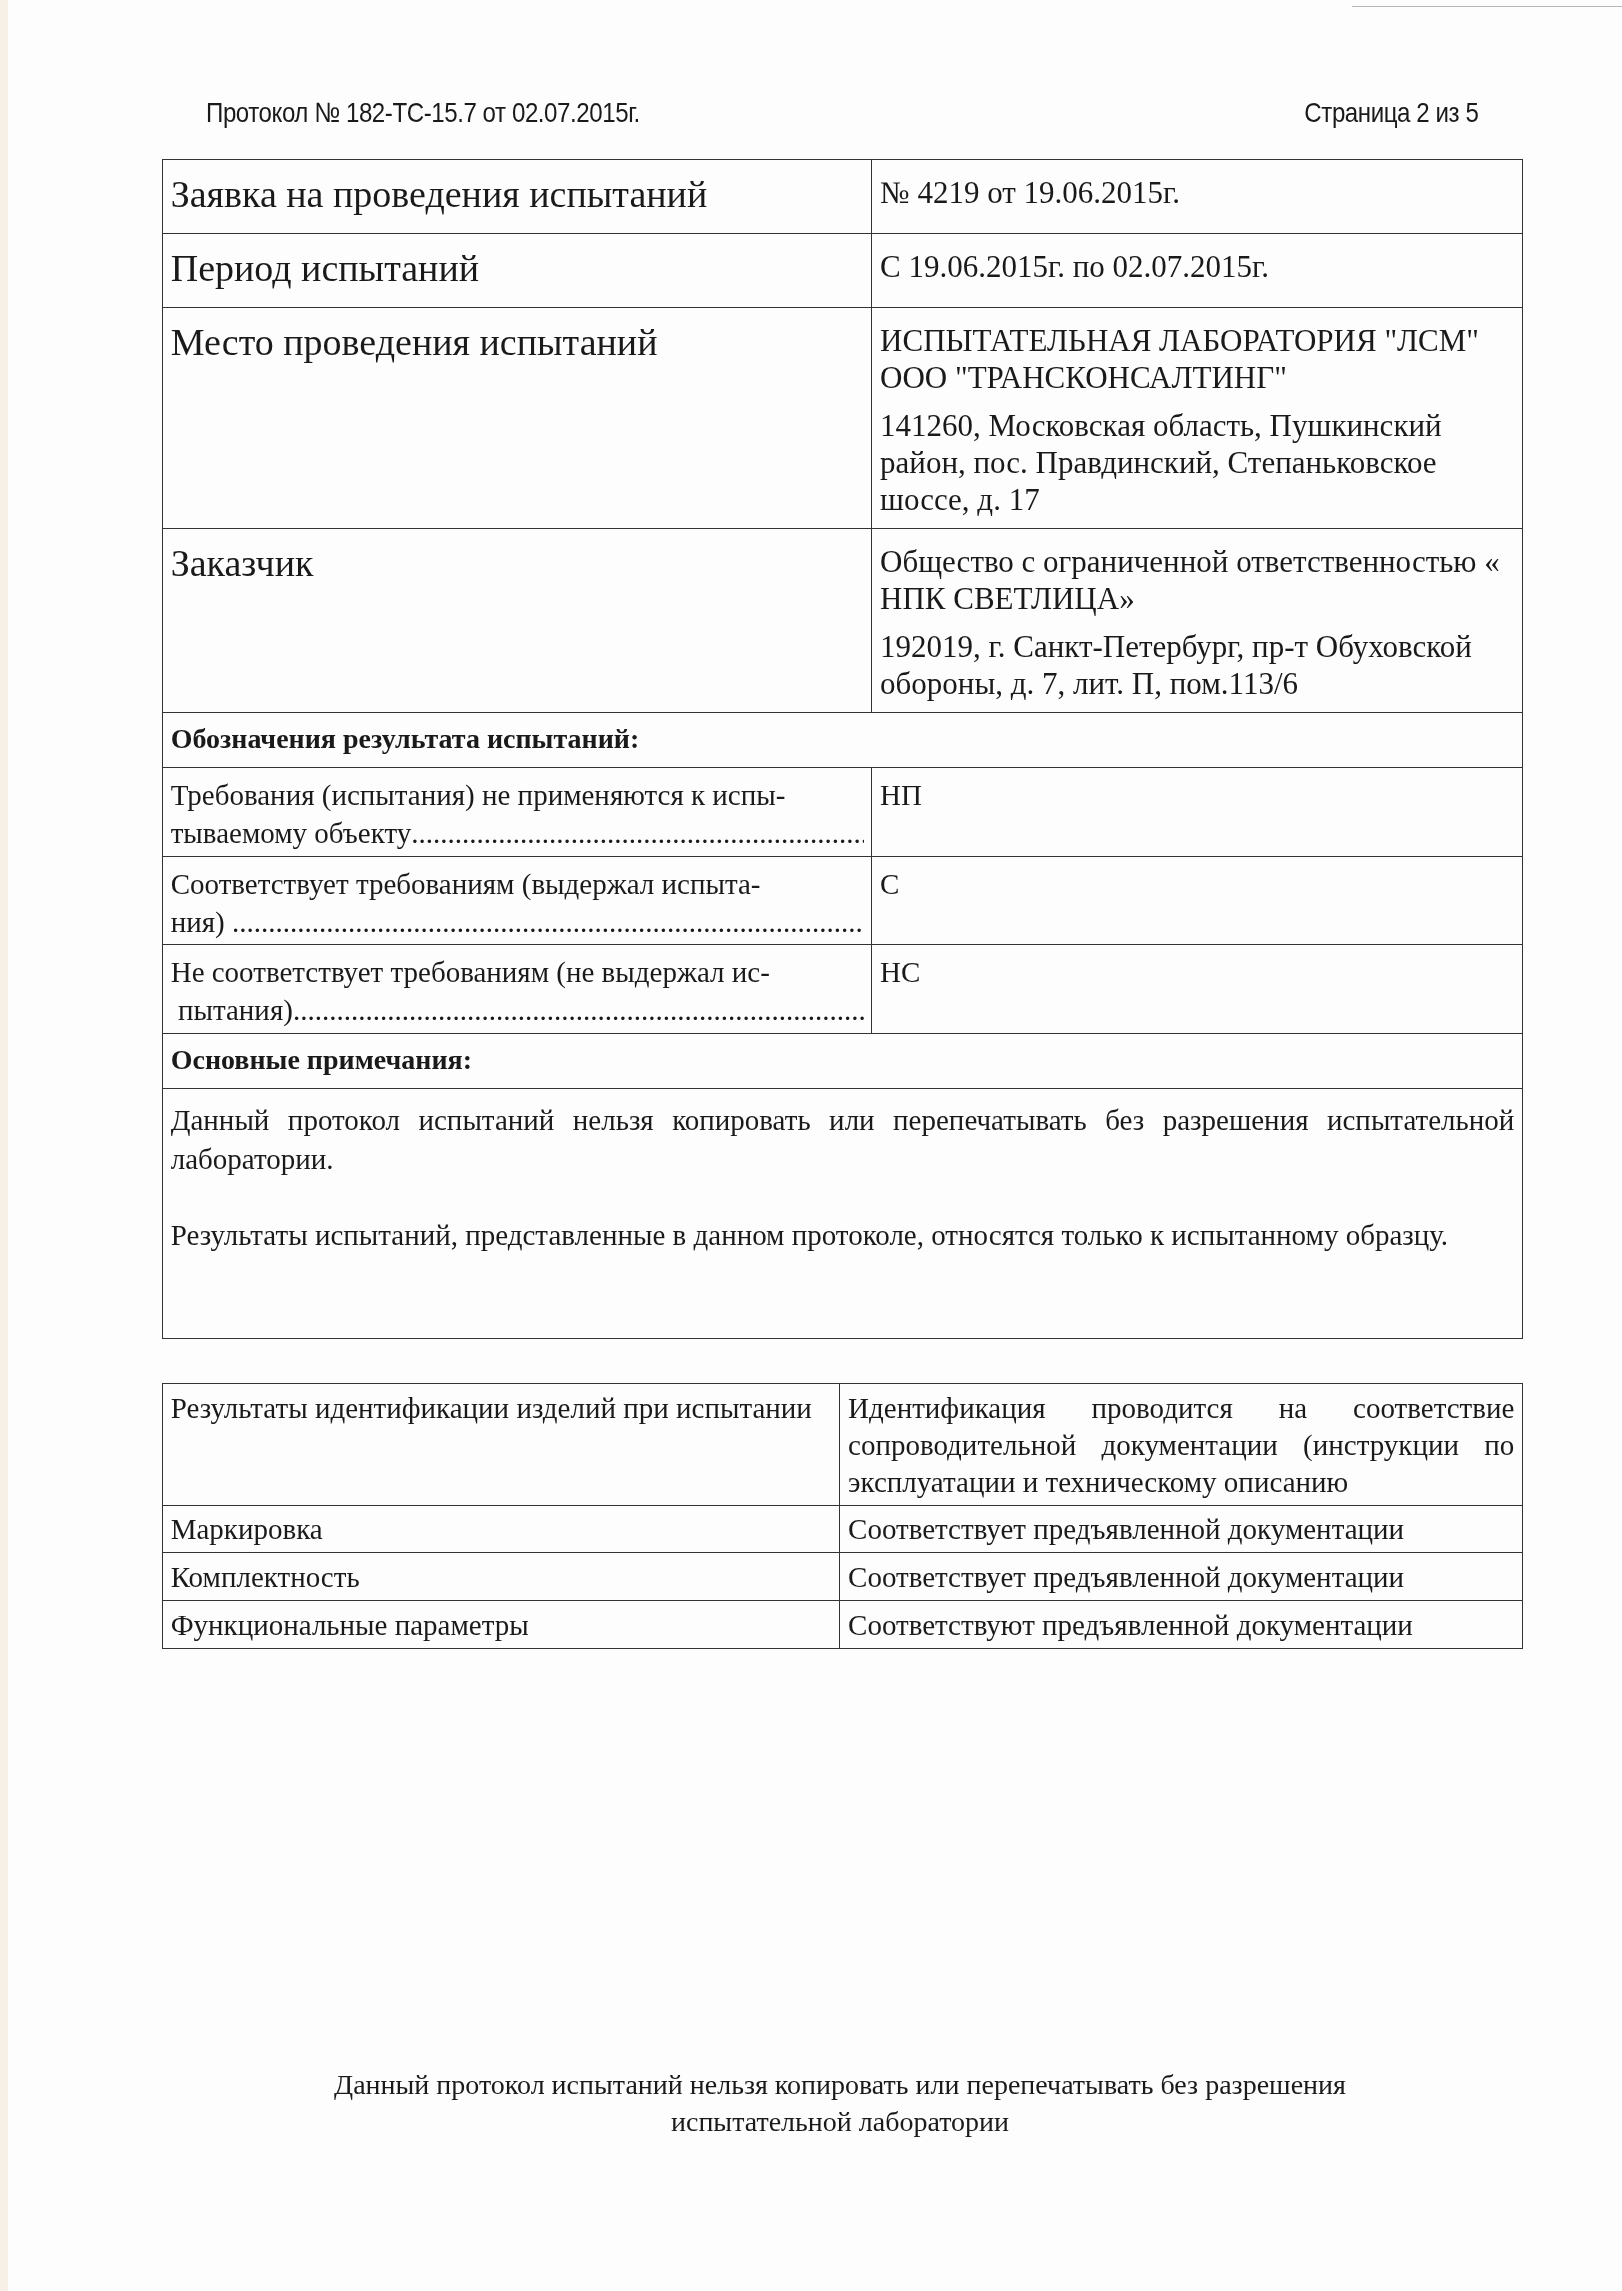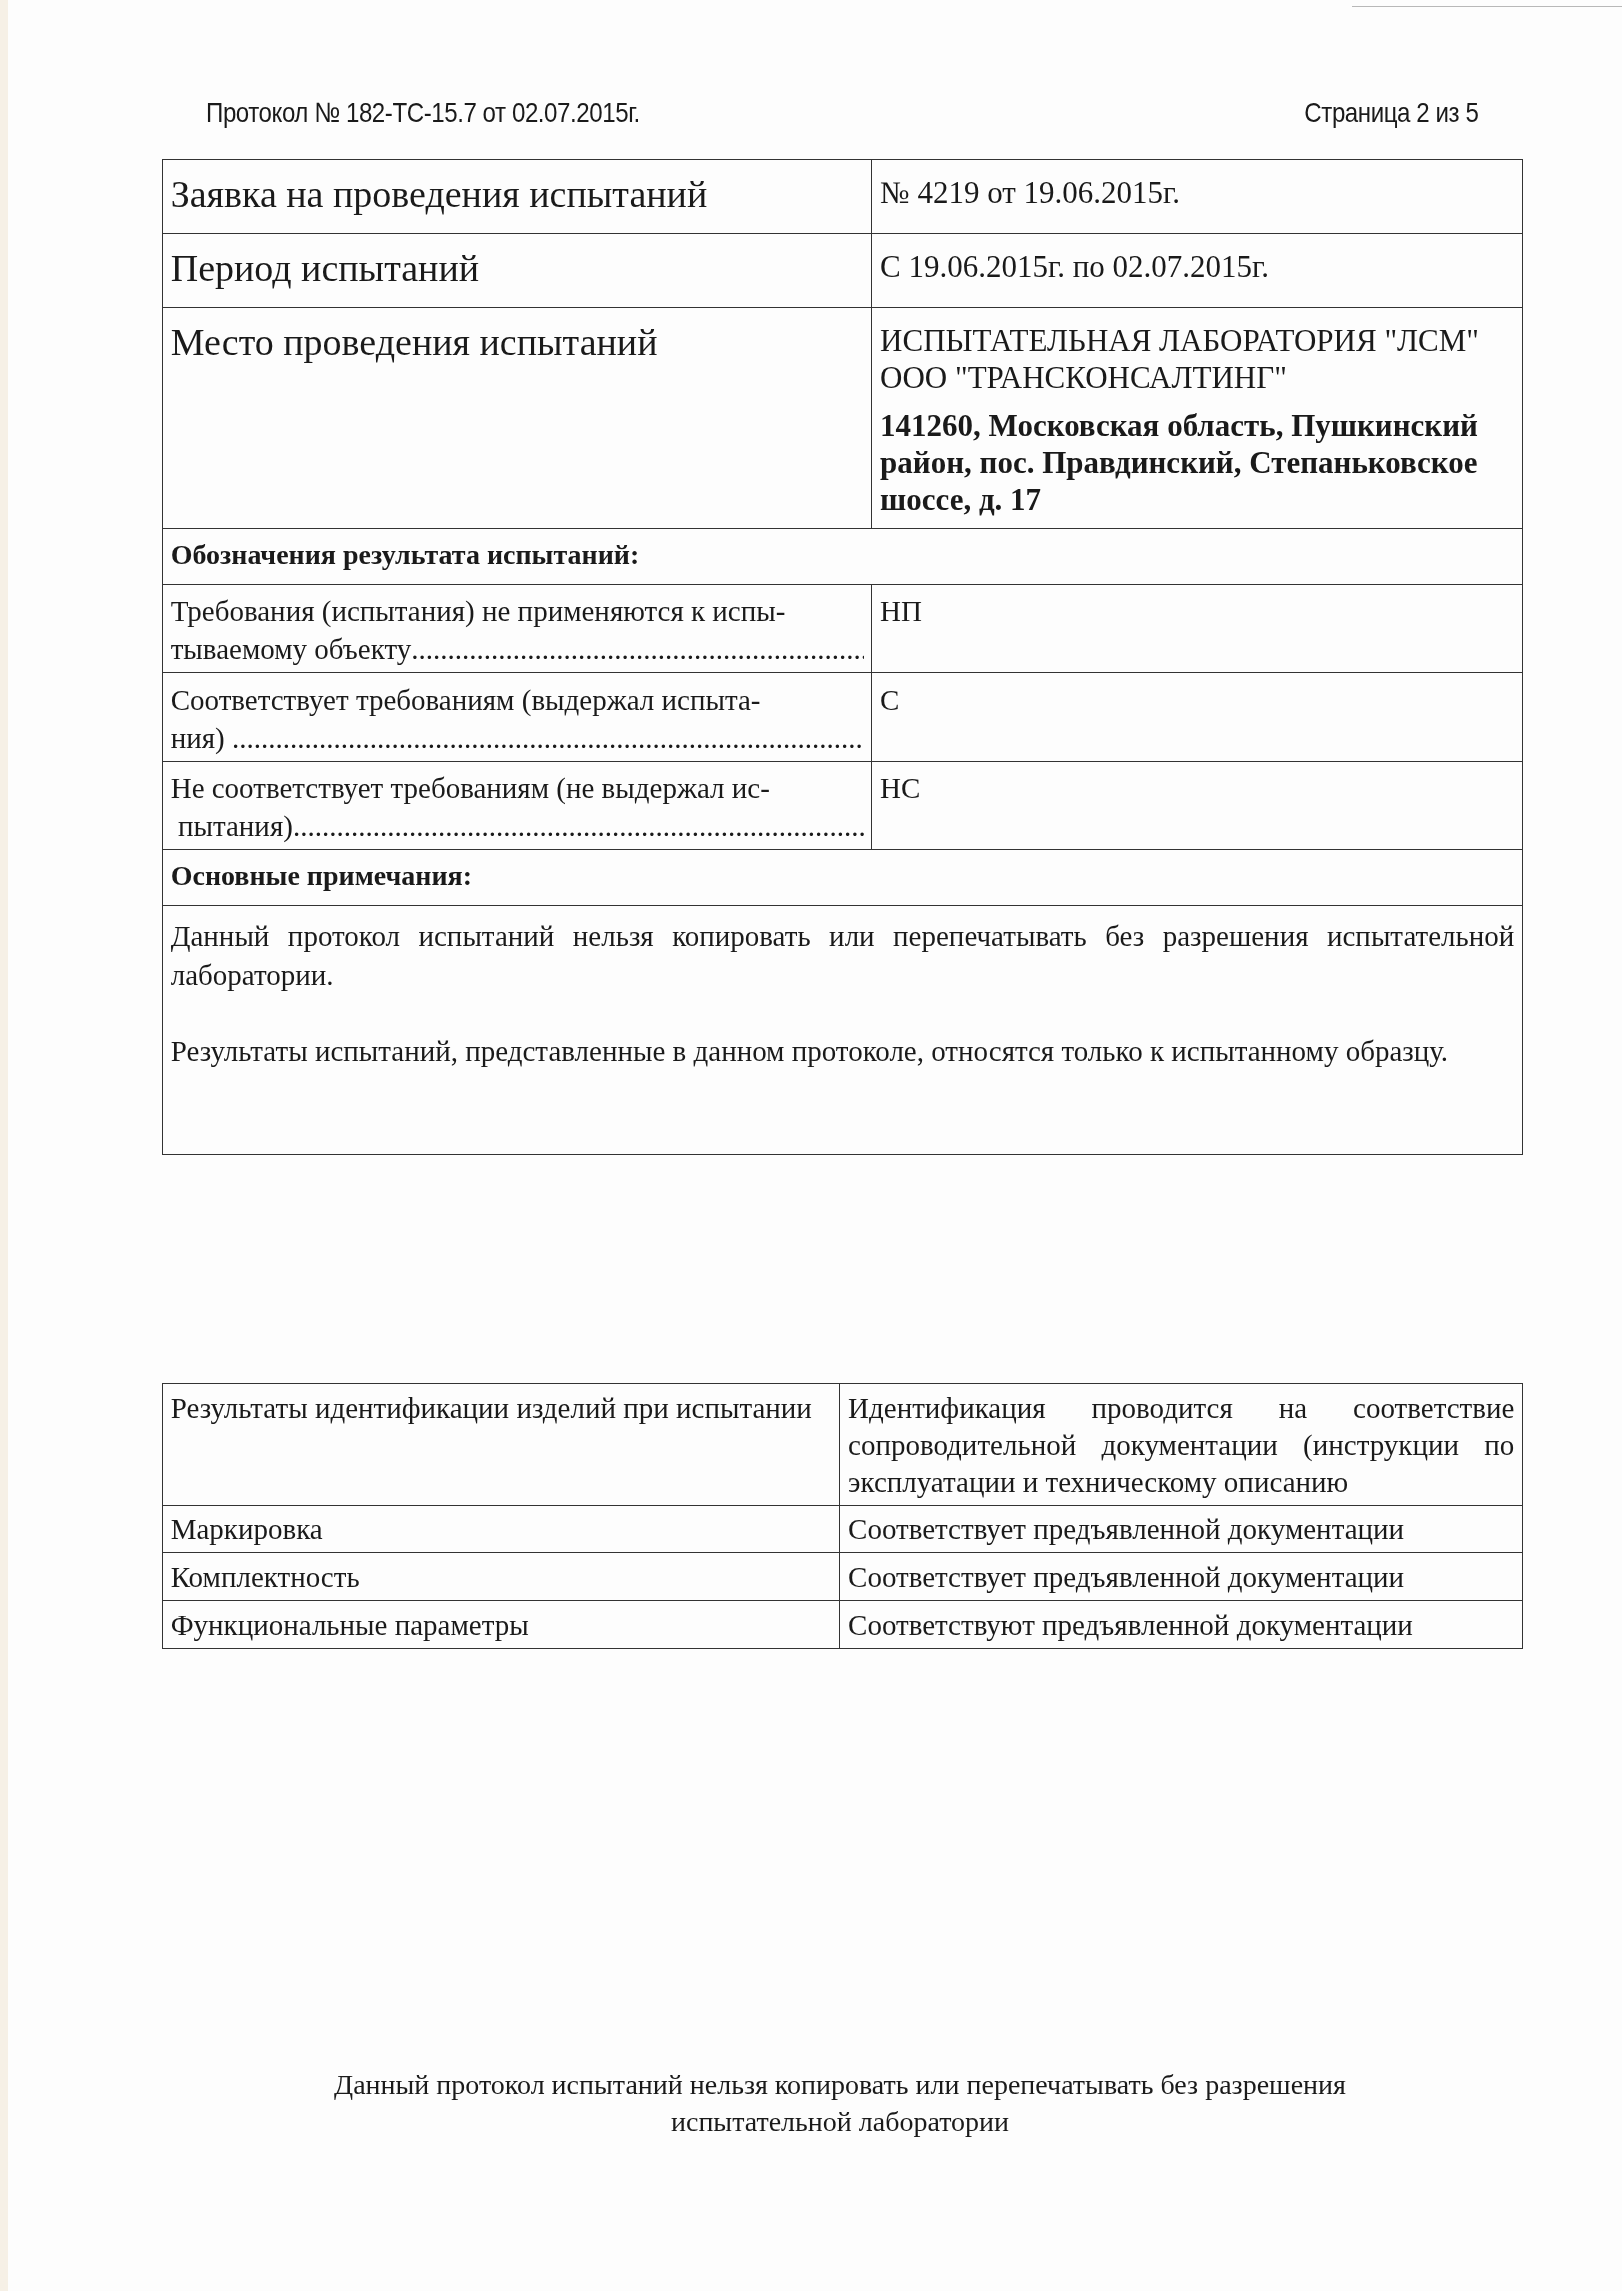--- a/index.html
+++ b/index.html
@@ -20,21 +20,21 @@
   .header .hl { transform-origin:left center; }
   .header .hr { transform-origin:right center; }
 
   table { border-collapse:collapse; position:absolute; table-layout:fixed; }
   td { border:1.9px solid #333; vertical-align:top; padding:0 7.7px; }
 
   .t1 { left:162px; top:159px; width:1361px; }
   .t1 td.lbl { font-size:38px; width:693px; padding-top:13.5px; line-height:1.1; }
   .t1 td.val { font-size:31px; line-height:37px; padding-top:13.5px; padding-bottom:9.7px; }
   .t1 td.val p { margin:0; }
-  .t1 td.val p + p { margin-top:11.6px;font-weight:bold; }
+  .t1 td.val p + p { margin-top:11.6px; }
   .t1 .rowS td { height:50px;margin-left:28px; }
   .t1 .hdr td { font-size:28px; font-weight:bold; padding:9.7px 7.7px; height:35px;margin-left:16px; }
   .t1 .des td { font-size:29px; line-height:38px; padding-top:7.7px; padding-bottom:3.9px; }
   .t1 .des td.dlbl { width:693px; }
   .t1 .des .line2 { display:flex; }
   .t1 .des .line2 .dots { flex:1; overflow:hidden; white-space:nowrap; }
   .t1 .notes td { font-size:29px; line-height:39px; text-align:justify; padding:11.6px 7.7px 83px 7.7px; }
   .t1 .notes p { margin:0; }
   .t1 .notes p + p { margin-top:37px; }
 
@@ -68,20 +68,27 @@
   </tr>
   <tr class="rowS">
     <td class="lbl">Период испытаний</td>
     <td class="val">С 19.06.2015г. по 02.07.2015г.</td>
   </tr>
   <tr>
     <td class="lbl">Место проведения испытаний</td>
     <td class="val">
       <p>ИСПЫТАТЕЛЬНАЯ ЛАБОРАТОРИЯ "ЛСМ" ООО "ТРАНСКОНСАЛТИНГ"</p>
       <p>141260, Московская область, Пушкинский район, пос. Правдинский, Степаньковское шоссе, д. 17</p>
+    </td>
+  </tr>
+  <tr>
+    <td class="lbl">Заказчик</td>
+    <td class="val">
+      <p>Общество с ограниченной ответственностью « НПК СВЕТЛИЦА»</p>
+      <p>192019, г. Санкт-Петербург, пр-т Обуховской обороны, д. 7, лит. П, пом.113/6</p>
     </td>
   </tr>
   <tr class="hdr">
     <td colspan="2">Обозначения результата испытаний:</td>
   </tr>
   <tr class="des">
     <td class="dlbl">
       <div>Требования (испытания) не применяются к испы-</div>
       <div class="line2">
             <span>тываемому объекту</span>

